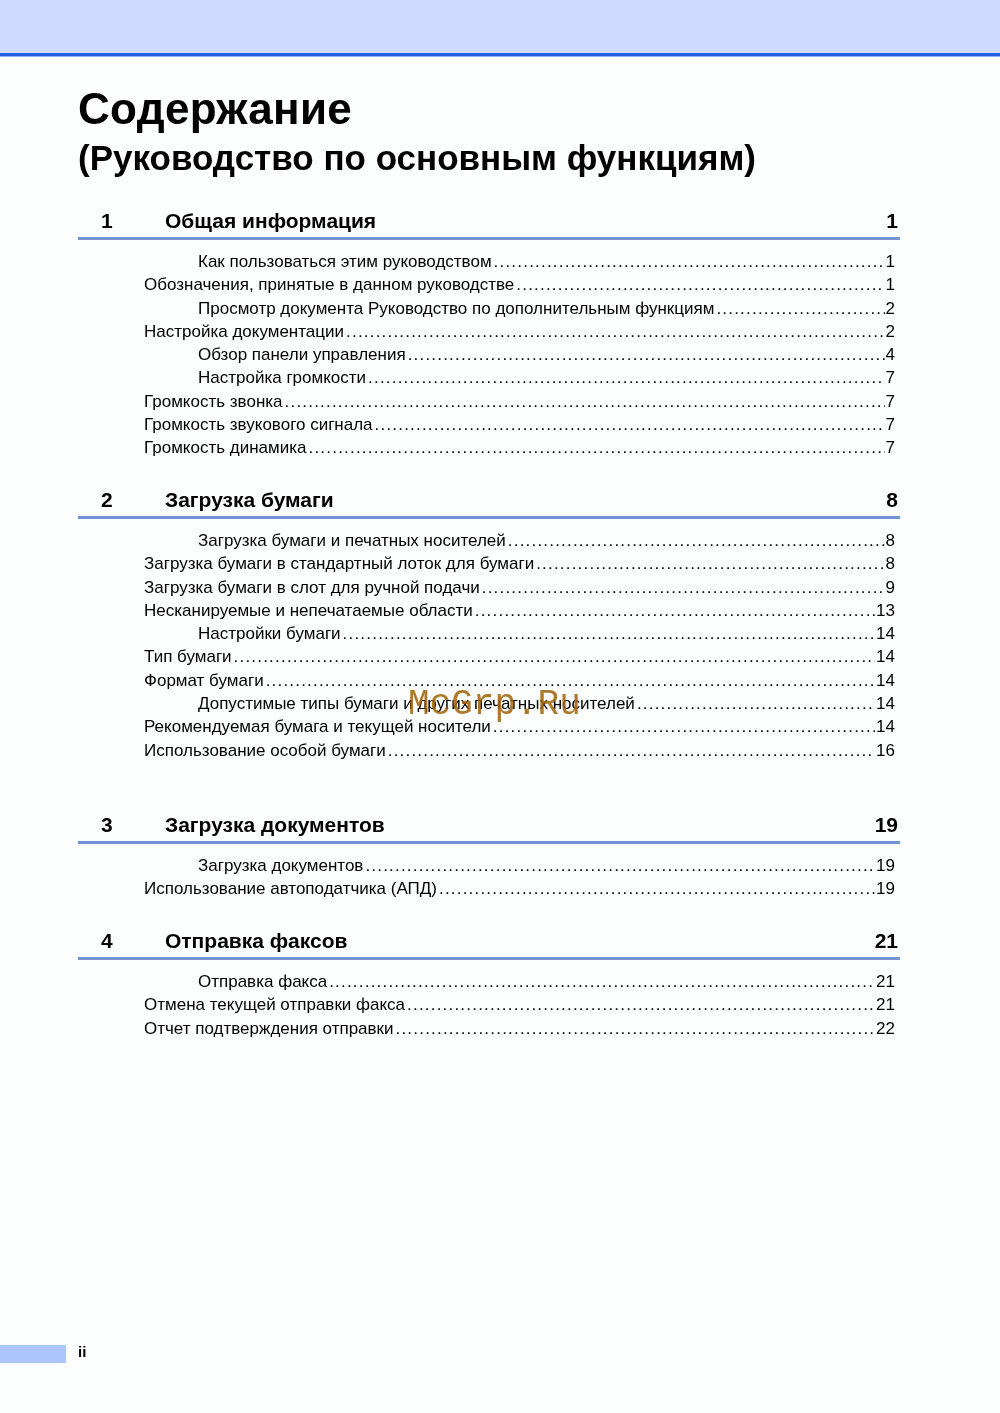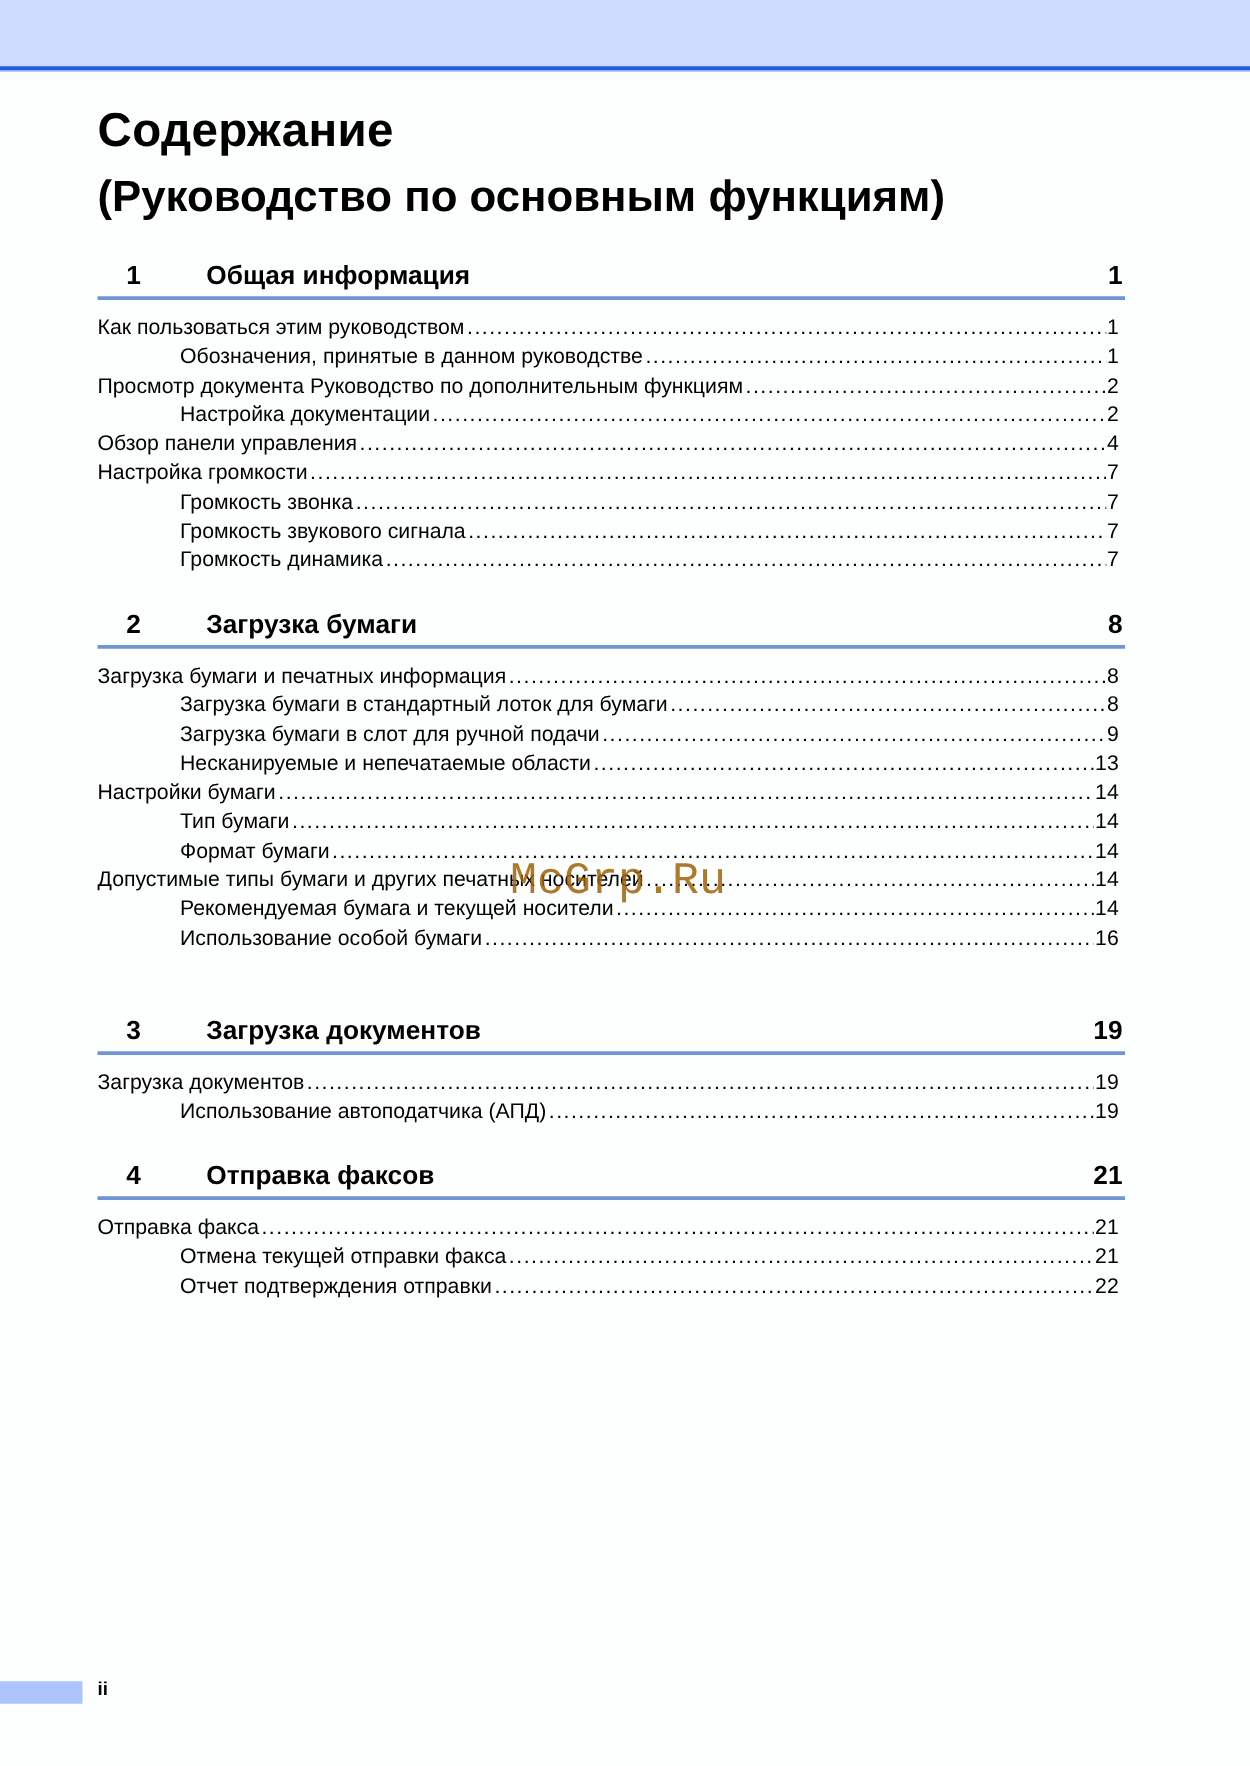--- a/index.html
+++ b/index.html
@@ -1,29 +1,29 @@
 <!DOCTYPE html>
 <html><head>
 <meta charset="utf-8">
 <style>
   html, body { margin:0; padding:0; }
   body { width:1000px; height:1413px; background:#fdfefe; position:relative; overflow:hidden;
          font-family:"Liberation Sans", sans-serif; color:#000; }
   .top-band { position:absolute; left:0; top:0; width:1000px; height:54px; background:#ccdbfe; }
   .top-line { position:absolute; left:0; top:53px; width:1000px; height:3px; background:#1f5fe0; border-bottom:1px solid #8fb0f5; }
-  .title1 { position:absolute; left:78px; top:84px; font-size:38px; font-weight:bold; letter-spacing:0.3px; }
+  .title1 { position:absolute; left:78px; top:84px; font-size:44px; font-weight:bold; letter-spacing:0.3px; }
   .title2 { position:absolute; left:78px; top:138px; font-size:35px; font-weight:bold; }
   .chapter { position:absolute; left:78px; width:822px; }
   .ch-head { position:relative; height:32px; border-bottom:3px solid #6f94d8; }
   .ch-num { position:absolute; left:23px; top:4px; font-size:21px; font-weight:bold; }
   .ch-title { position:absolute; left:87px; top:4px; font-size:21px; font-weight:bold; }
   .ch-page { position:absolute; right:2px; top:4px; font-size:21px; font-weight:bold; }
   .entries { margin-top:10px; }
   .entry { position:relative; height:23.3px; font-size:17px; line-height:23px; display:flex; align-items:baseline; }
-  .entry.l1 { }
+  .entry.l1 { margin-left:120px; }
   .entry.l2 { margin-left:66px; }
   .entry .t { white-space:nowrap; padding-right:2px; }
   .entry .dots { flex:1; overflow:hidden; white-space:nowrap; letter-spacing:1.2px; }
   .entry .dots::after { content:"......................................................................................................................................................................................................................................"; }
   .entry .p { white-space:nowrap; padding-left:1px; margin-right:5px; }
   .watermark { position:absolute; left:408px; top:684px; font-size:36px; color:#a16207; opacity:0.85; font-family:Liberation Mono, monospace; letter-spacing:0px; }
   .footer-bar { position:absolute; left:0; top:1345px; width:66px; height:18px; background:#adc5fd; }
   .footer-page { position:absolute; left:78px; top:1343px; font-size:15px; font-weight:bold; }
 </style>
 </head>
@@ -91,21 +91,21 @@
       </div>
     </div>
     <div class="chapter" style="top: 484px;">
       <div class="ch-head">
        <span class="ch-num">2</span>
        <span class="ch-title">Загрузка бумаги</span>
        <span class="ch-page">8</span>
      </div>
      <div class="entries">
         <div class="entry l1">
-          <span class="t">Загрузка бумаги и печатных информация</span>
+          <span class="t">Загрузка бумаги и печатных носителей</span>
        <span class="dots"></span>
        <span class="p">8</span>
         </div>
         <div class="entry l2">
           <span class="t">Загрузка бумаги в стандартный лоток для бумаги</span>
        <span class="dots"></span>
        <span class="p">8</span>
         </div>
         <div class="entry l2">
           <span class="t">Загрузка бумаги в слот для ручной подачи</span>

